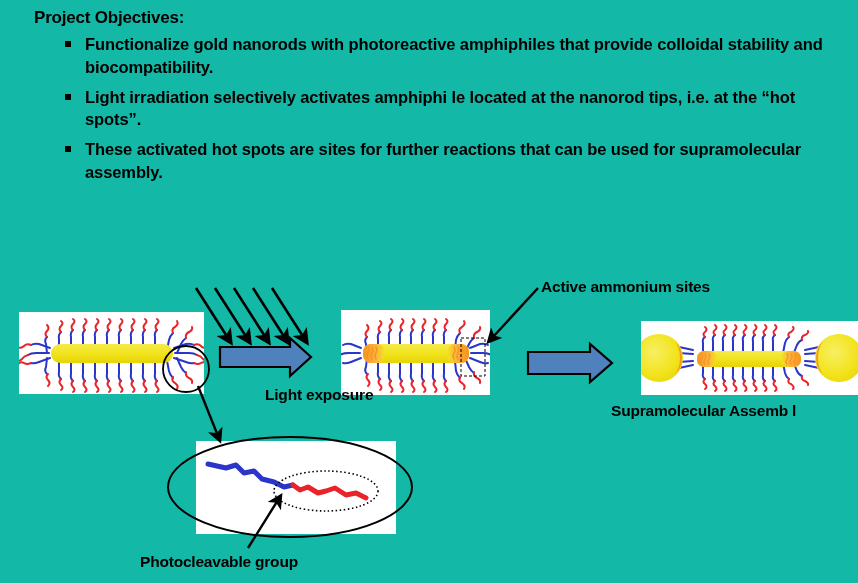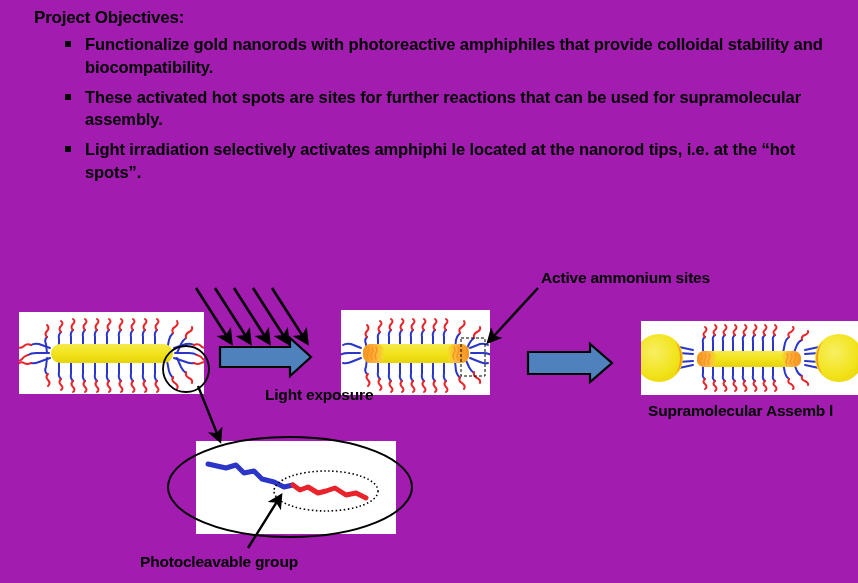--- a/index.html
+++ b/index.html
@@ -10,21 +10,21 @@
     width: 858px;
     height: 583px;
     overflow: hidden;
     background: #808080;
     font-family: "Liberation Sans", sans-serif;
   }
   #slide {
     position: relative;
     width: 858px;
     height: 583px;
-    background: #a21caf;
+    background: #14b8a6;
     overflow: hidden;
   }
 
   
   #objectives {
     position: absolute;
     left: 0px;
     top: 0px;
     width: 858px;
   }
@@ -89,43 +89,43 @@
   
   .cap {
     position: absolute;
     font-size: 15.5px;
     font-weight: bold;
     color: #000000;
     white-space: nowrap;
     letter-spacing: -0.2px;
   }
   #cap-light   { left: 219px; top: 386px; margin-left: 46px; }
-  #cap-active  { left: 541px; top: 269px; }
-  #cap-supra   { left: 648px; top: 402px; }
+  #cap-active  { left: 541px; top: 278px; }
+  #cap-supra   { left: 611px; top: 402px; }
   #cap-photo   { left: 140px; top: 553px; }
 </style>
 </head>
 <body>
 
 <div id="slide">
 
   <div id="objectives">
     <div id="obj-title">Project Objectives:</div>
     <ul id="obj-list">
       <li>
         <span class="sq"></span>
         <span>Functionalize gold nanorods with photoreactive amphiphiles that provide colloidal stability and biocompatibility.</span>
       </li>
       <li>
         <span class="sq"></span>
-        <span>These activated hot spots are sites for further reactions that can be used for supramolecular assembly.</span>
+        <span>Light irradiation selectively activates amphiphi le located at the nanorod tips, i.e. at the “hot spots”.</span>
       </li>
       <li>
         <span class="sq"></span>
-        <span>Light irradiation selectively activates amphiphi le located at the nanorod tips, i.e. at the “hot spots”.</span>
+        <span>These activated hot spots are sites for further reactions that can be used for supramolecular assembly.</span>
       </li>
     </ul>
   </div>
 
   <div class="panel" id="panel-1">
     <svg viewBox="0 0 185 82" preserveAspectRatio="none">
       <defs>
         <linearGradient id="rodg1" x1="0" y1="0" x2="0" y2="1">
           <stop offset="0%" stop-color="#f5ea4d"></stop>
           <stop offset="45%" stop-color="#f2e41f"></stop>

